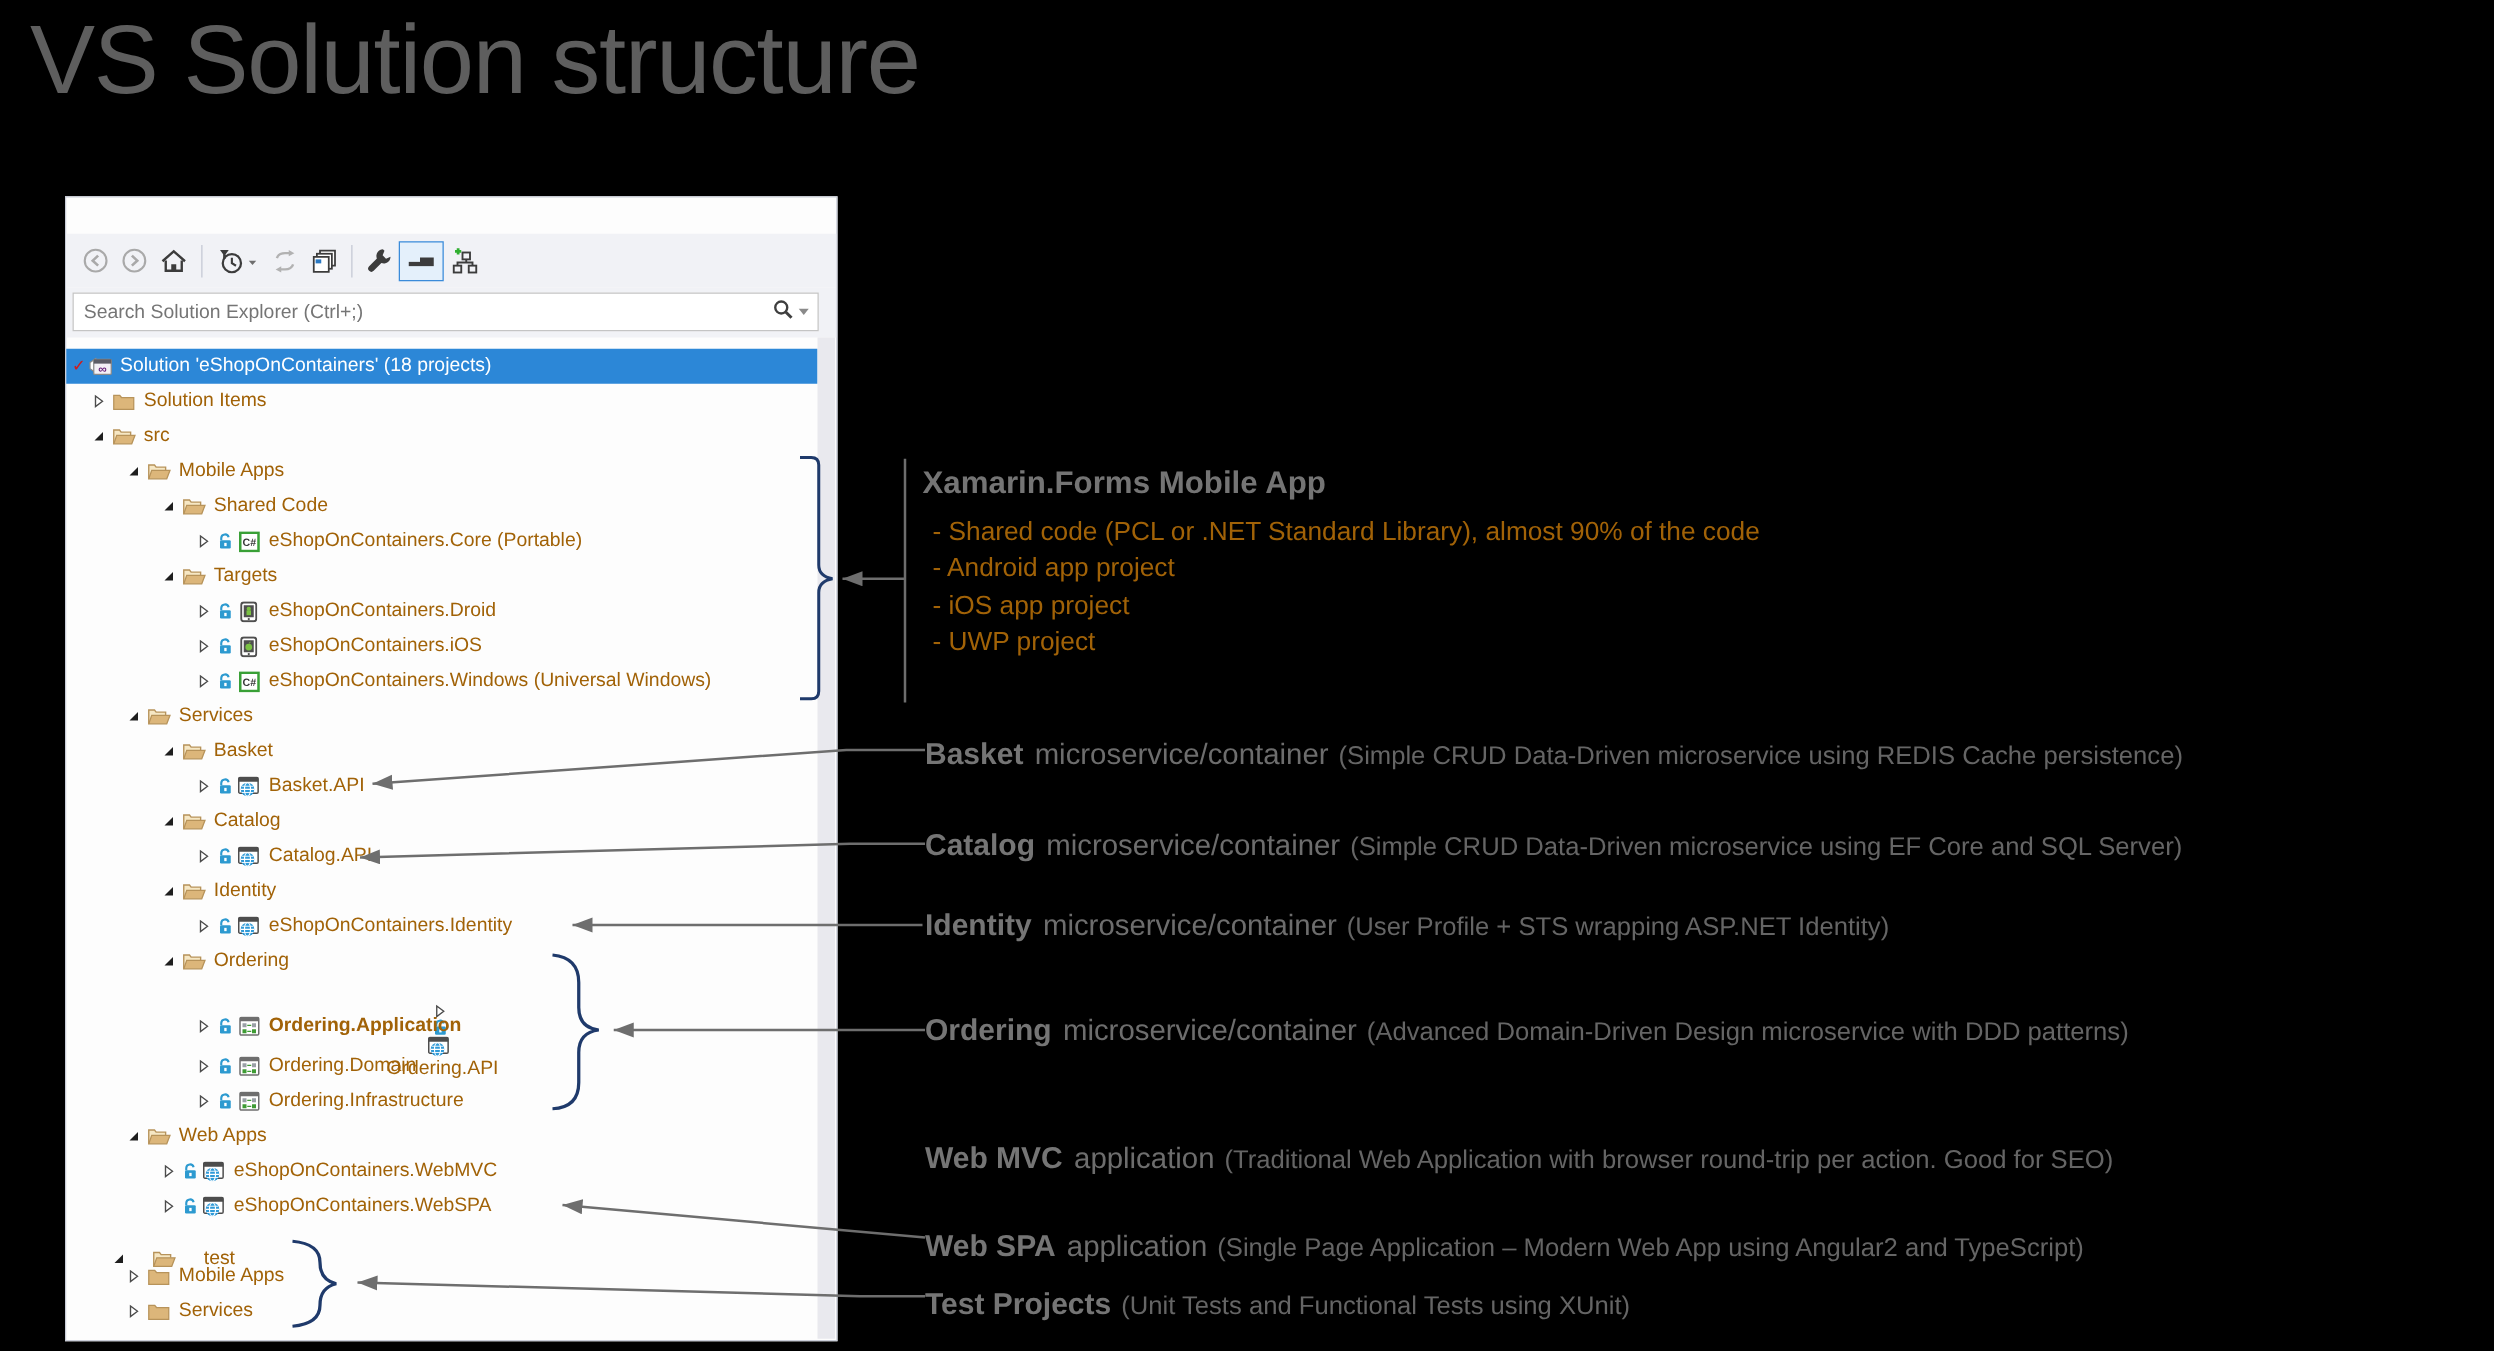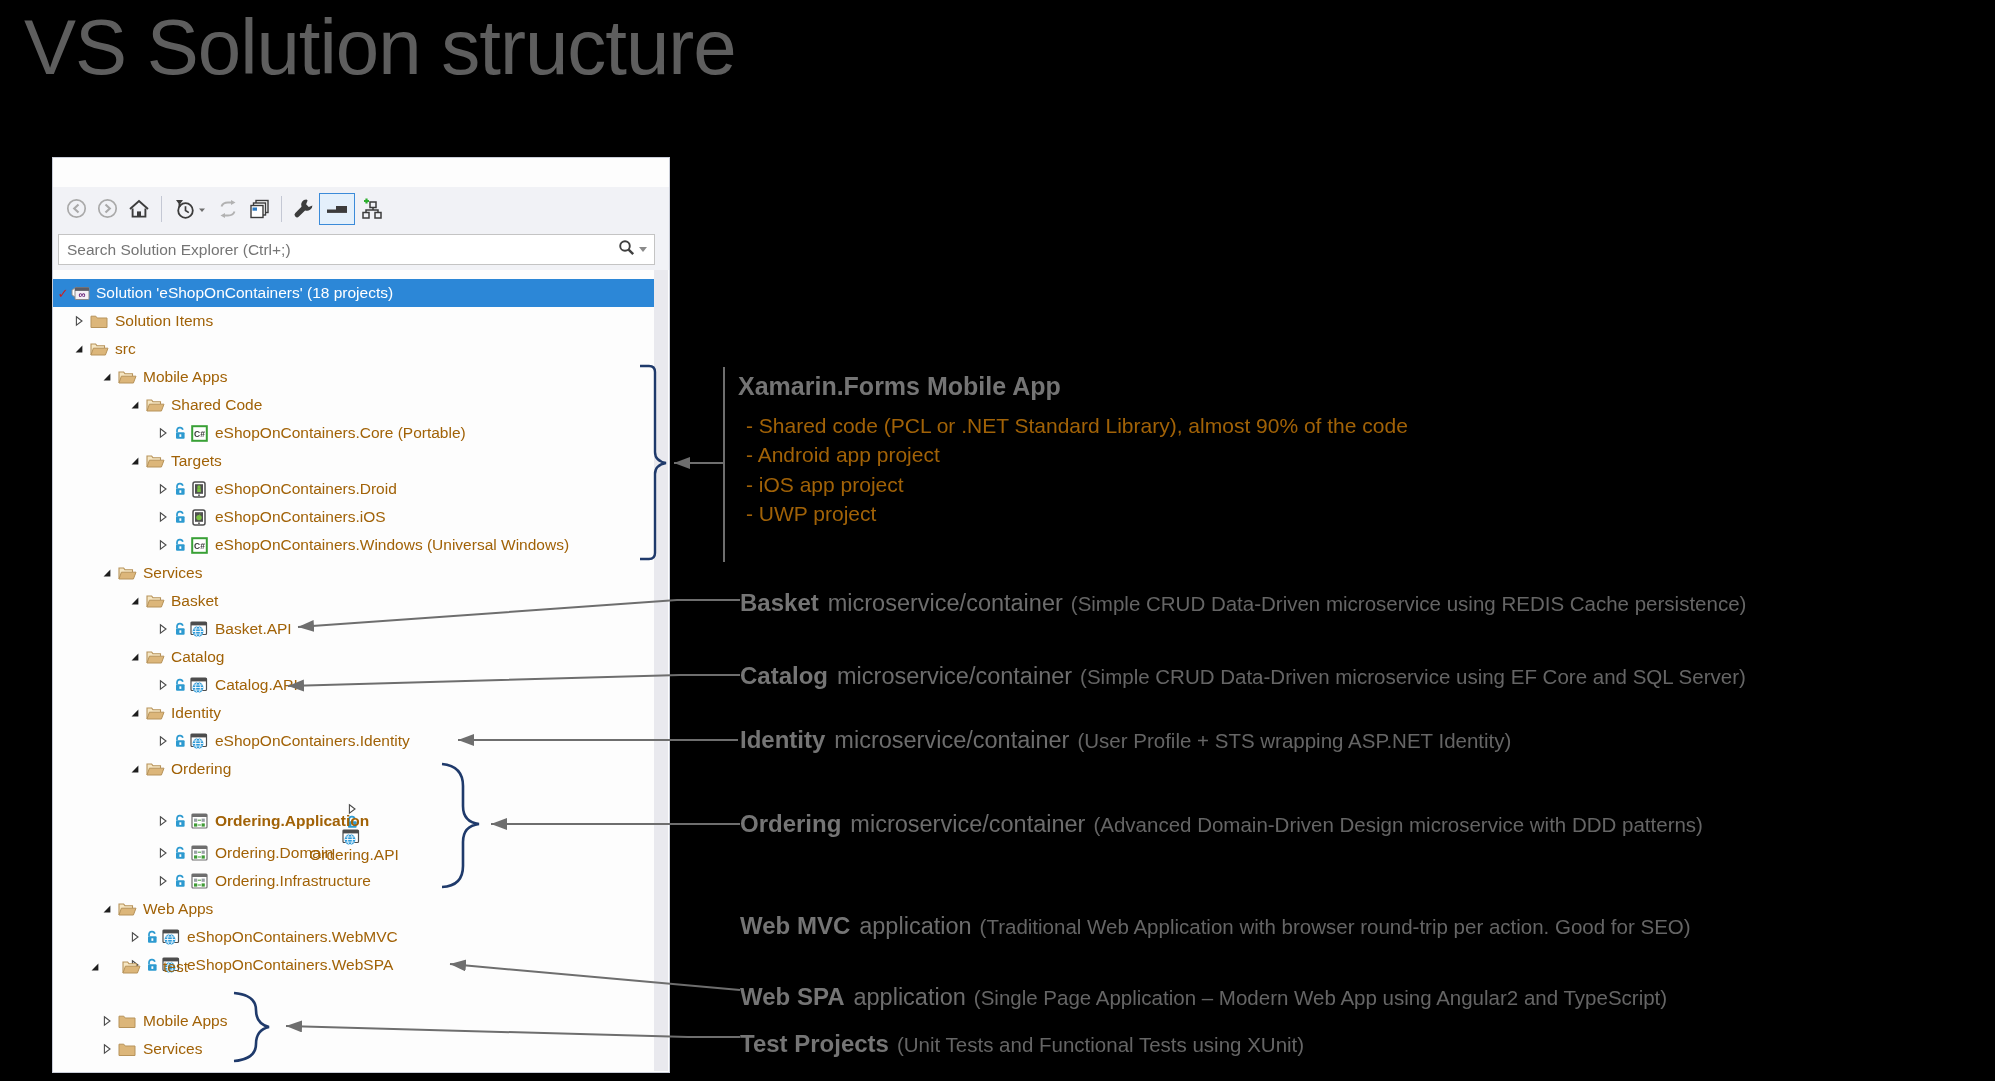--- a/index.html
+++ b/index.html
@@ -658,21 +658,21 @@
             <rect x="1" y="1" width="15.5" height="3.4" fill="#4d4d4d"></rect>
             <circle cx="8" cy="10.5" r="5.4" fill="#2f9ad8"></circle>
             <ellipse cx="8" cy="10.5" rx="2.4" ry="5.4" fill="none" stroke="#fff" stroke-width="0.9"></ellipse>
             <line x1="2.6" y1="10.5" x2="13.4" y2="10.5" stroke="#fff" stroke-width="0.9"></line>
             <line x1="3.4" y1="8" x2="12.6" y2="8" stroke="#fff" stroke-width="0.7"></line>
             <line x1="3.4" y1="13" x2="12.6" y2="13" stroke="#fff" stroke-width="0.7"></line>
           </svg>
         </span>
         <span class="tlabel">eShopOnContainers.WebSPA</span>
       </div>
-      <div class="row" style="top: 674px; gap: 16px;">
+      <div class="row" style="top: 714px; gap: 16px;">
         <span style="flex: 0 0 auto; width: 18px;"></span>
         <span class="slot exp">
           <svg width="12" height="12" viewBox="0 0 12 12">
             <polygon points="9.4,2.6 9.4,9.4 2.6,9.4" fill="#1e1e1e"></polygon>
           </svg>
         </span>
         <span class="slot ticon">
           <svg width="19" height="15" viewBox="0 0 19 15">
             <path d="M1 13 V2 h4.6 l1.3 1.7 h7.6 v2.5" fill="#f6e7c4" stroke="#b7935a" stroke-width="1.1"></path>
             <path d="M1 13 L3.4 6.2 H18 L15.4 13 z" fill="#dcb67a" stroke="#b7935a" stroke-width="1"></path>

